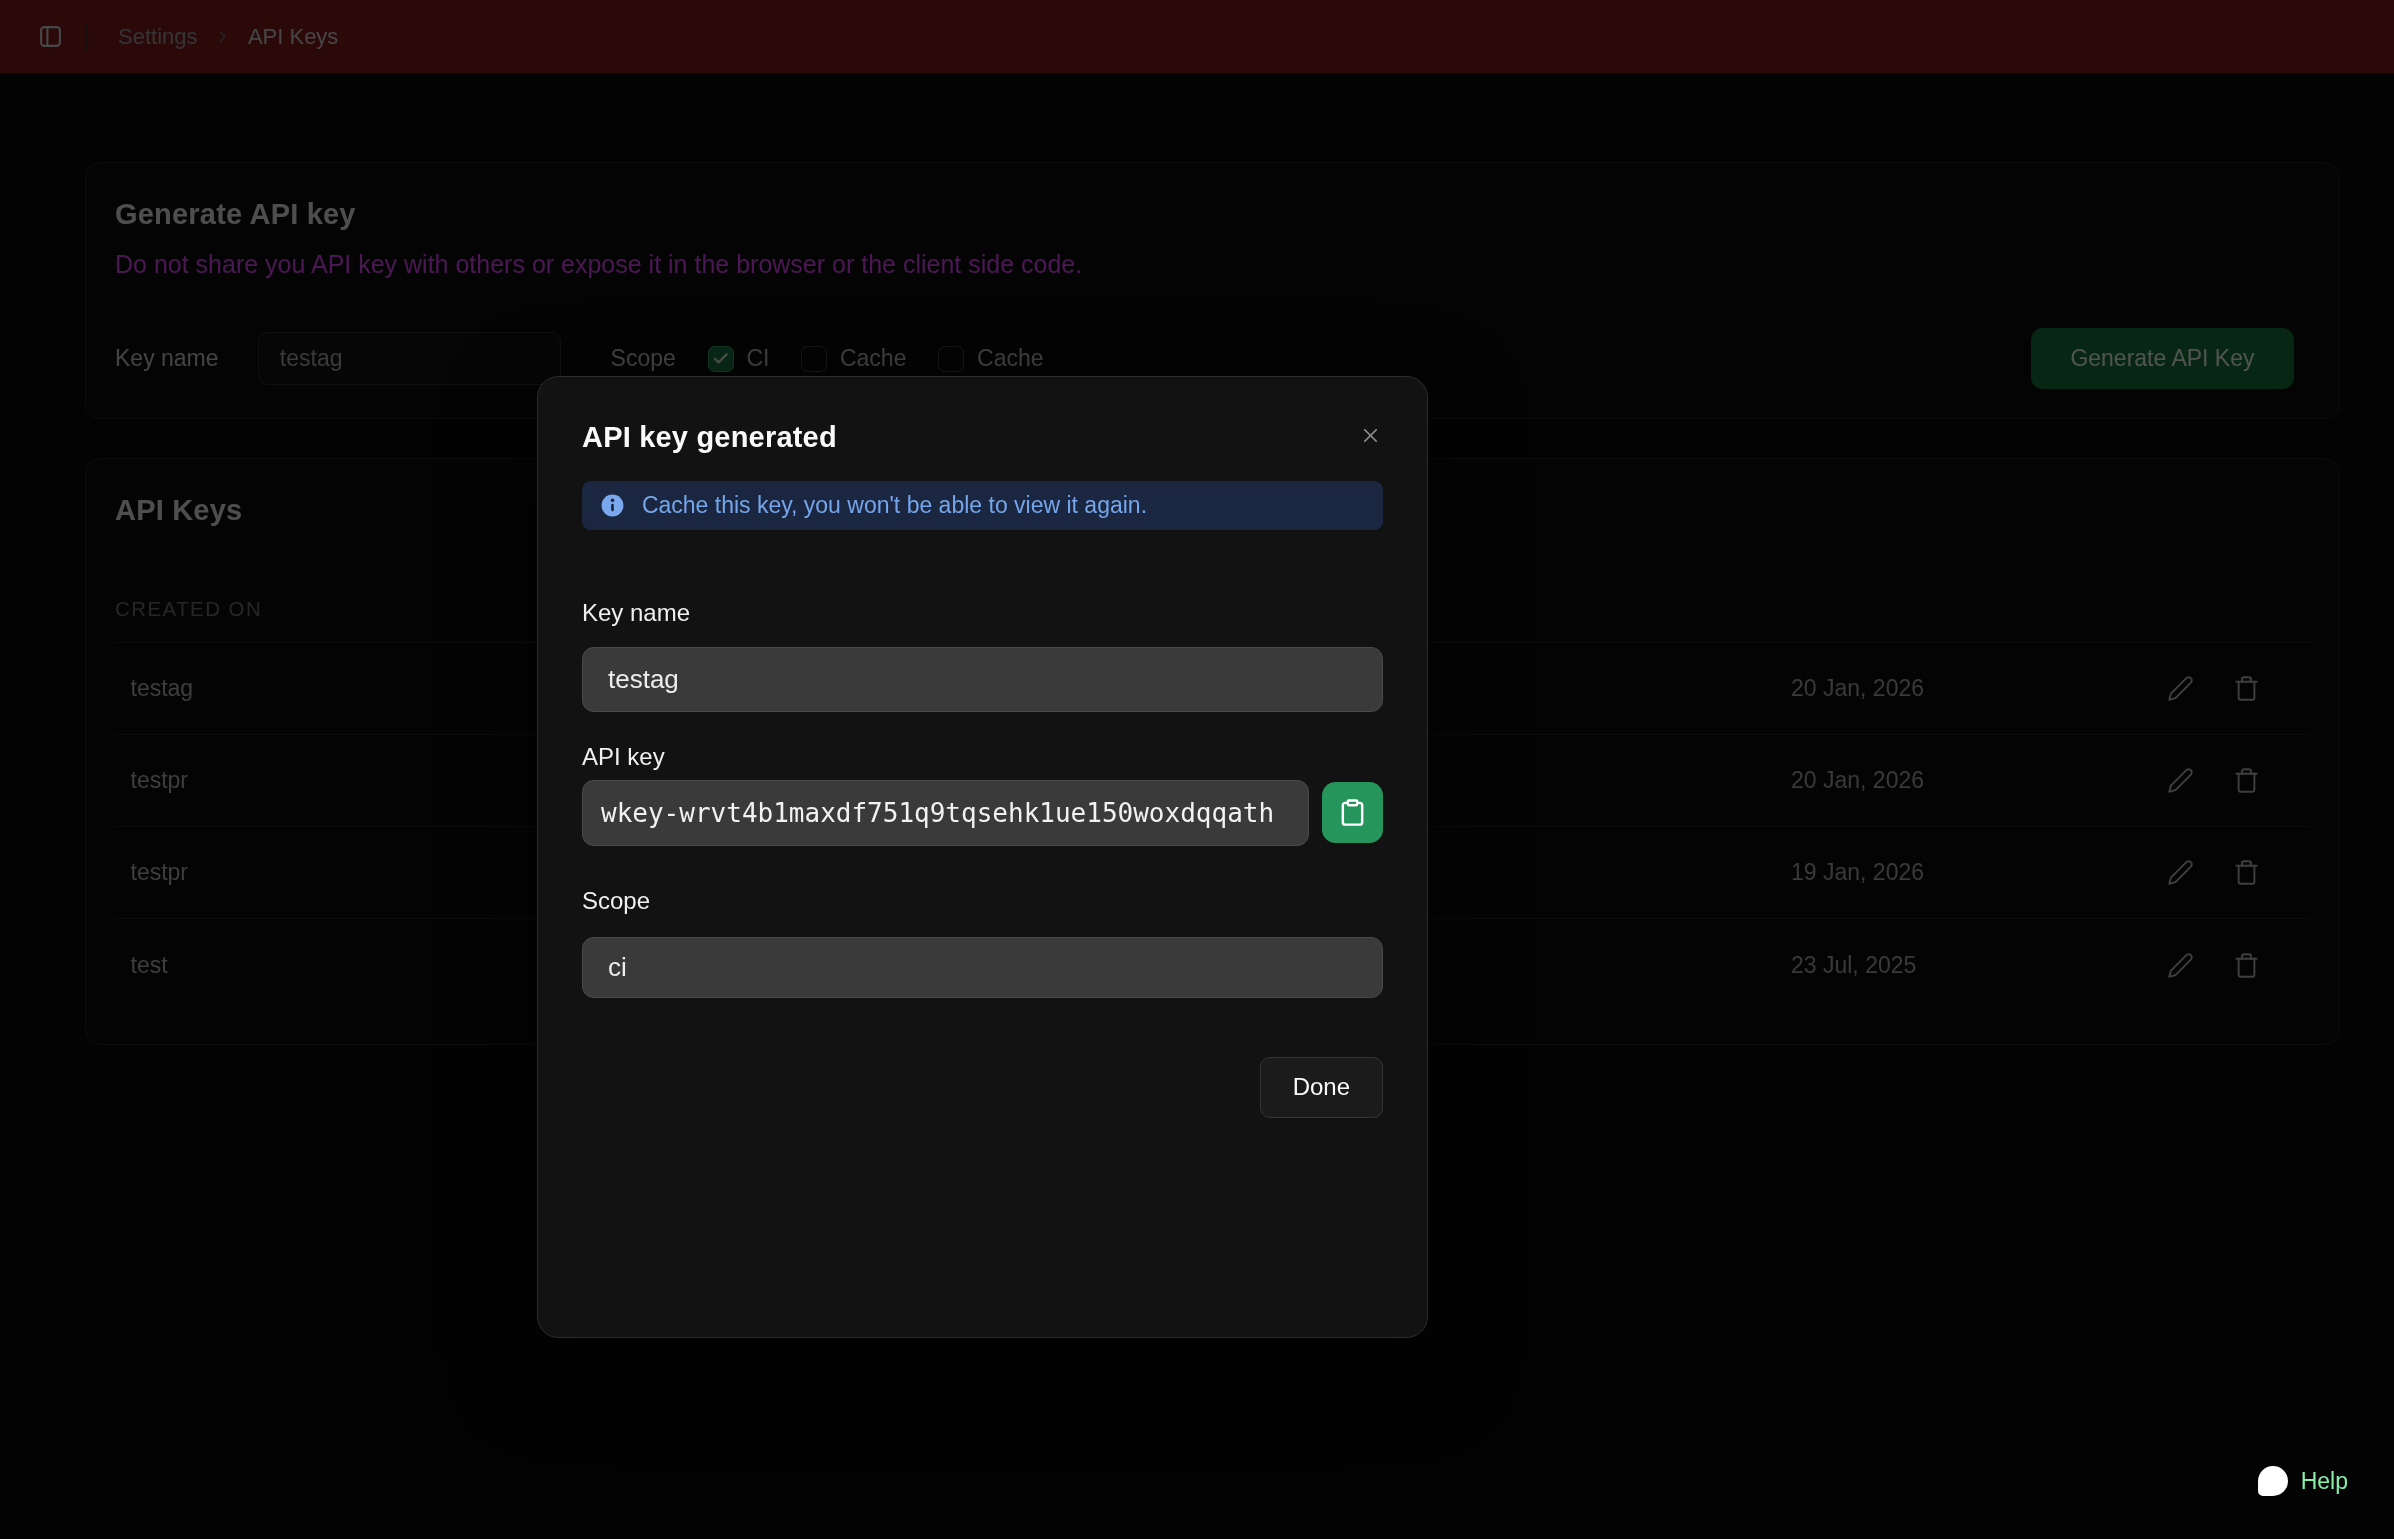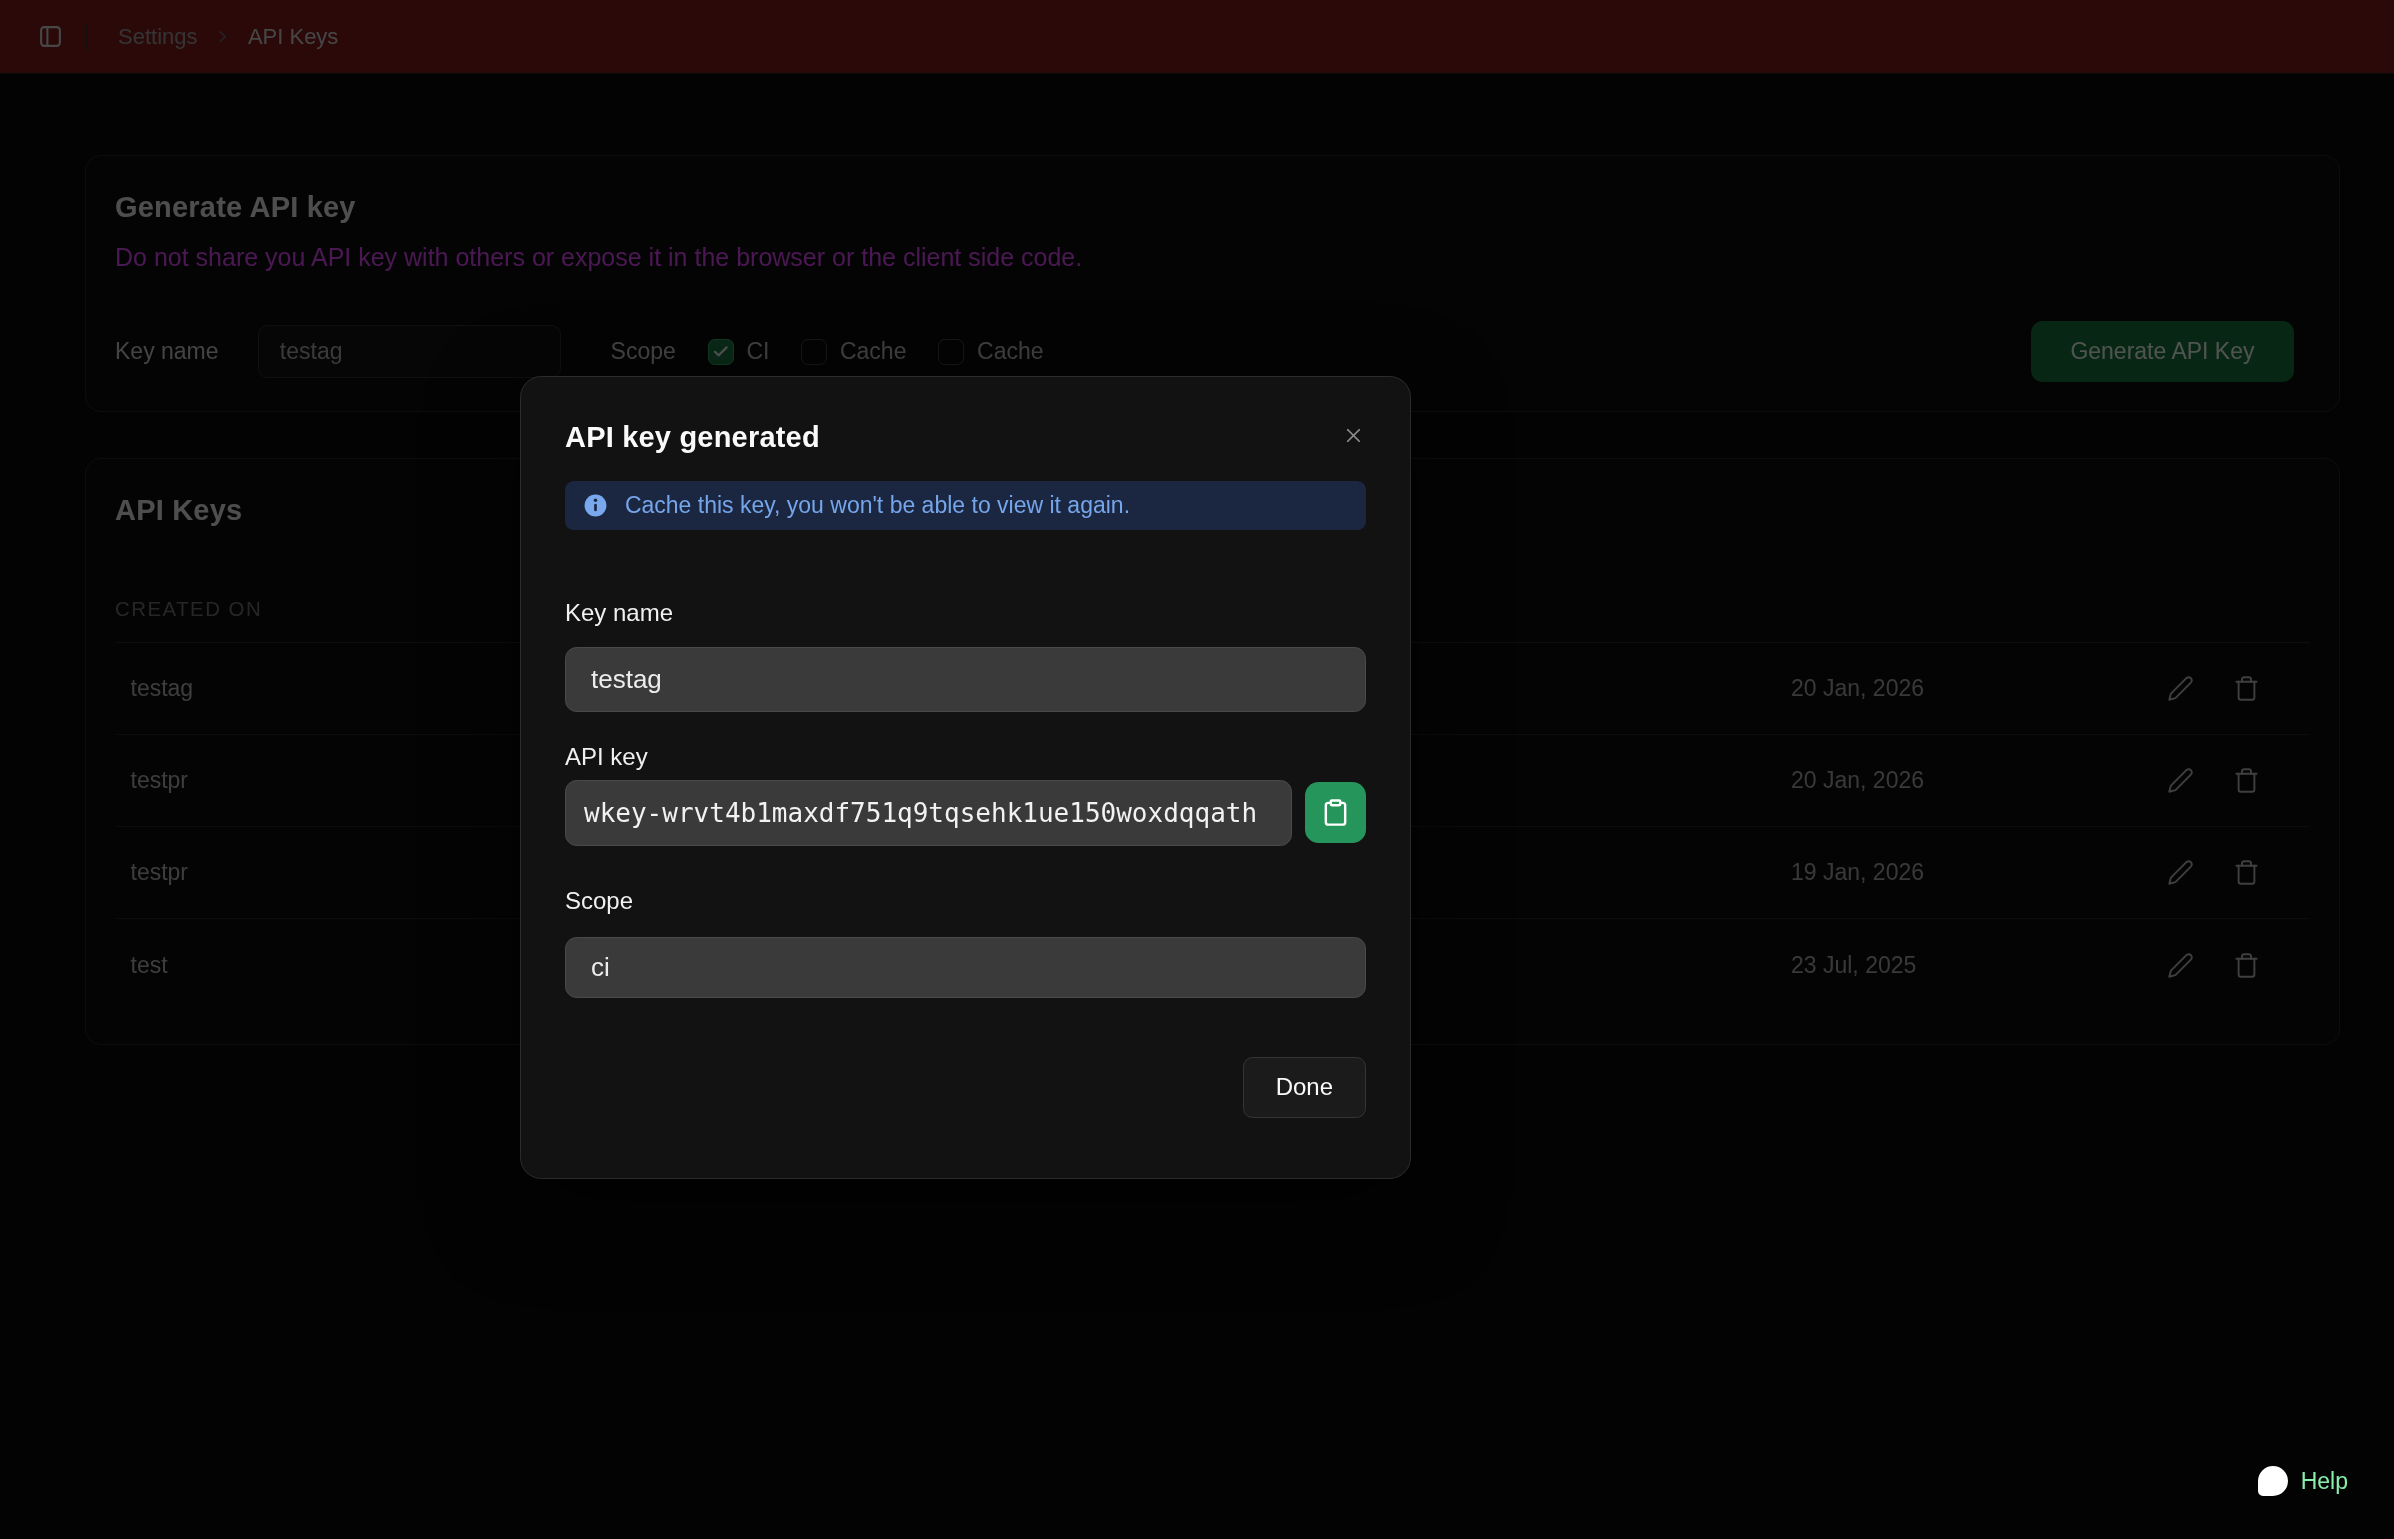--- a/index.html
+++ b/index.html
@@ -28,21 +28,21 @@
   .crumb-chevron { color:#666; }
   .crumb-current { color:#cccccc; }
 
   
   .card {
     position:absolute; left:85px; width:2255px;
     background:#0e0e0e; border:1px solid #262626; border-radius:15.5px; z-index:1;
   }
   .card h2 { font-size:29px; font-weight:600; color:#e4e4e4; letter-spacing:0.2px; }
 
-  .gen-card { top:155px; height:257px; padding:35px 29px 0 29px; }
+  .gen-card { top:162px; height:257px; padding:35px 29px 0 29px; }
   .gen-desc { margin-top:19px; font-size:25px; color:#d946ef; }
   .gen-form { margin-top:49px; display:flex; align-items:center; }
   .field-label { font-size:23px; color:#c6c6c6; }
   .gen-input {
     margin-left:39px; width:303px; height:53px; border-radius:9.7px;
     border:1px solid #2f2f2f; background:#121212; color:#ababab;
     font-size:23px; padding:0 21.3px;
   }
   .scope-group { margin-left:50px; display:flex; align-items:center; gap:32px; }
   .cb-item { display:flex; align-items:center; gap:12.6px; }
@@ -74,21 +74,21 @@
   .trow .c-name { padding-left:15.5px; color:#b4b4b4; }
   .trow .c-date { color:#a6a6a6; }
   .row-actions { display:flex; justify-content:flex-end; align-items:center; gap:37px; padding-right:49px; }
   .icon-btn { color:#b9b9b9; width:29px; height:29px; display:flex; align-items:center; justify-content:center; }
 
   
   .overlay { position:absolute; inset:0; background:rgba(0,0,0,0.66); z-index:10; }
 
   
   .modal {
-    position:absolute; left:520px; top:376px; width:891px; height:803px;
+    position:absolute; left:537px; top:376px; width:891px; height:962px;
     background:#121212; border:1px solid #2c2c2c; border-radius:21.3px;
     padding:44px; z-index:20; box-shadow:0 29px 87px rgba(0,0,0,.6);
   }
   .m-head { display:flex; align-items:flex-start; justify-content:space-between; }
   .m-title { font-size:29px; font-weight:700; color:#fafafa; line-height:33px; letter-spacing:0.2px; }
   .close-btn { color:#8e8e8e; width:25px; height:25px; margin-top:1.9px; display:flex; align-items:center; justify-content:center; }
   .banner {
     margin-top:27px; height:49px; border-radius:8.7px; background:#1b2740;
     display:flex; align-items:center; gap:16.5px; padding:0 18.4px;
   }

